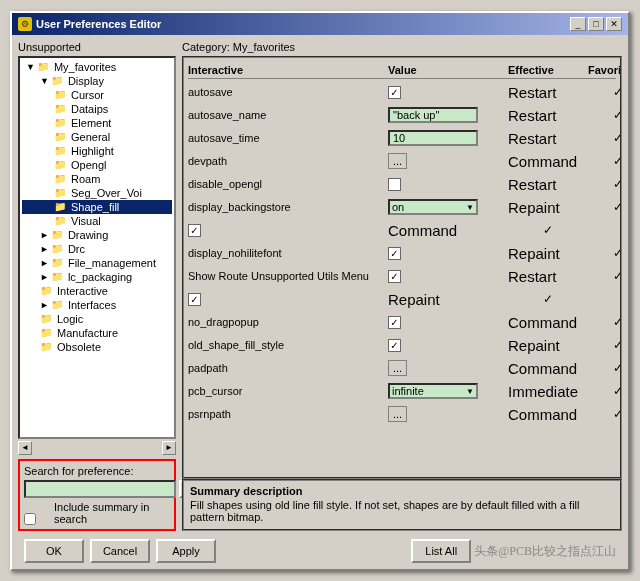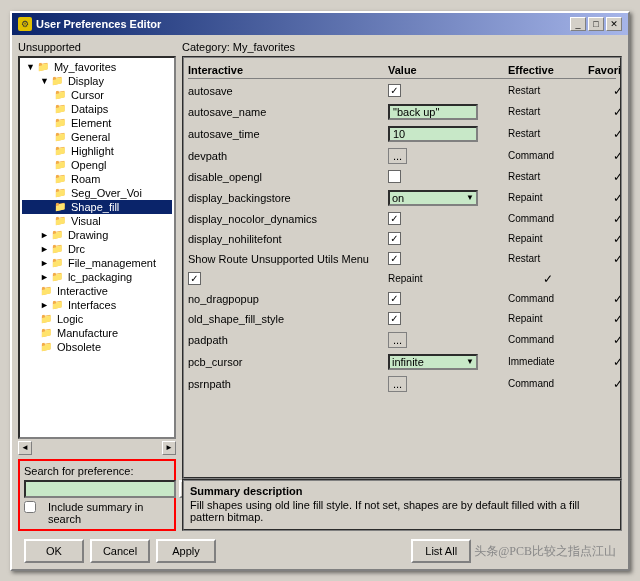--- a/index.html
+++ b/index.html
@@ -175,22 +175,22 @@
       border: 2px solid;
       border-top-color: #fff;
       border-left-color: #fff;
       border-right-color: #808080;
       border-bottom-color: #808080;
       cursor: pointer;
       font-size: 11px;
     }
     .checkbox-row {
       display: flex;
-      align-items: flex-start;
-      gap: 12px;
+      align-items: flex-end;
+      gap: 18px;
       font-size: 11px;
     }
     .checkbox-input {
       width: 12px;
       height: 12px;
       background: #c8e8c8;
     }
     .right-panel {
       flex: 1;
       display: flex;
@@ -225,21 +225,21 @@
       min-height: 17px;
     }
     .pref-name {
       font-size: 11px;
       color: #000;
     }
     .pref-value {
       font-size: 11px;
     }
     .pref-effective {
-      font-size: 10px;
+      font-size: 15px;
     }
     .pref-favorite {
       display: flex;
       justify-content: center;
     }
     .check-mark {
       font-size: 12px;
       color: #000;
     }
     .value-checkbox {
@@ -559,21 +559,20 @@
                 <span class="dropdown-arrow">▼</span>
               </div>
             </div>
             <span class="pref-effective">Repaint</span>
             <div class="pref-favorite">
                 <span class="check-mark">✓</span>
               </div>
           </div>
 
           <div class="pref-row">
-            <span class="pref-name">display_nocolor_dynamics</span>
             <div class="pref-value">
                 <div class="value-checkbox value-checked"></div>
               </div>
             <span class="pref-effective">Command</span>
             <div class="pref-favorite">
                 <span class="check-mark">✓</span>
               </div>
           </div>
 
           <div class="pref-row">

